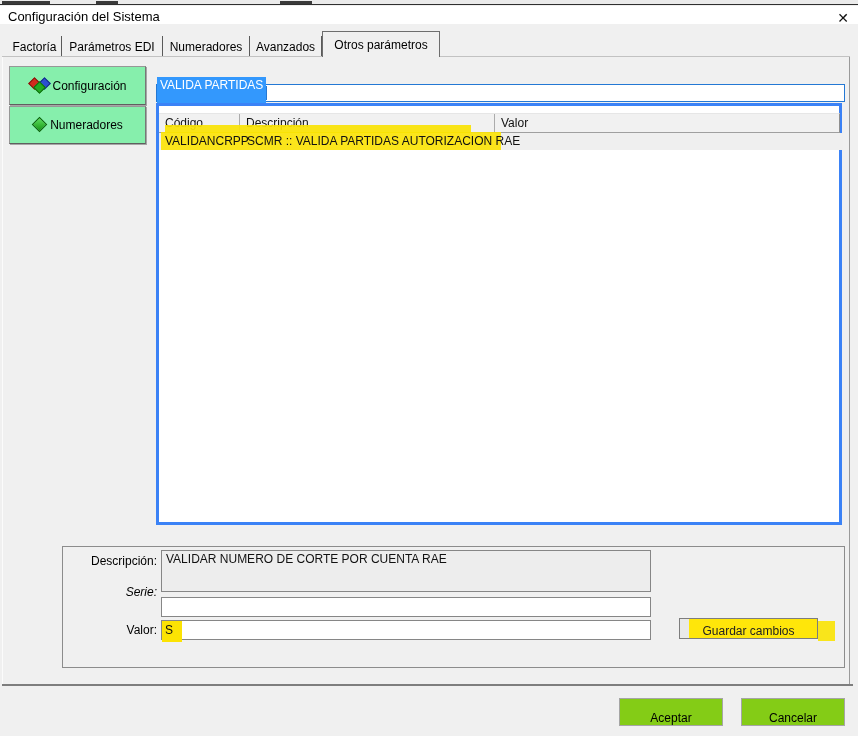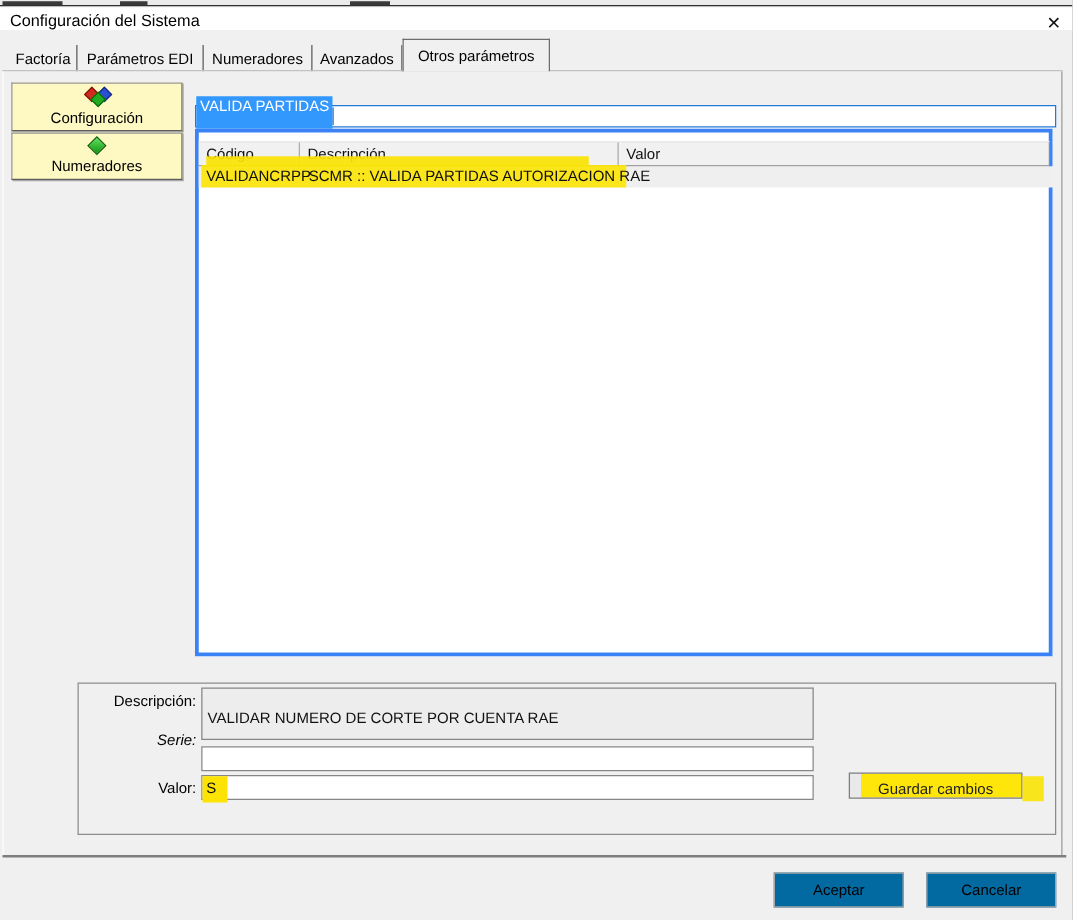--- a/index.html
+++ b/index.html
@@ -22,23 +22,23 @@
   .tab { position:absolute; top:36px; height:21px; display:flex; align-items:center;
     justify-content:center; border-right:1px solid #5a5a5a; color:#000; cursor:default; }
   .tab-line { position:absolute; left:2px; top:56px; width:848px; height:1px; background:#c2c2c2; z-index:1; }
   .tab.active { top:31px; height:26px; background:#f0f0f0;
     border:1px solid #6e6e6e; border-bottom:none; z-index:2; }
   
   .panel-right-edge { position:absolute; left:849px; top:57px; width:1px; height:628px; background:#9a9a9a; }
   .panel-left-edge  { position:absolute; left:2px;  top:57px; width:1px; height:628px; background:#fbfbfb; }
   .panel-bottom-sep { position:absolute; left:2px; top:684px; width:851px; height:2px; background:#7e7e7e; }
   
-  .side-btn { position:absolute; left:9px; width:137px; background:#fef9c3;
+  .side-btn { position:absolute; left:9px; width:137px; background:#86efac;
     border:1px solid #979797; border-right-color:#777; border-bottom-color:#5f5f5f;
-    box-shadow:1px 1px 0 #a6a6a6; display:flex; flex-direction:column;
+    box-shadow:1px 1px 0 #a6a6a6; display:flex; 
     align-items:center; justify-content:center; gap:2px; cursor:default; }
   .diamond { position:absolute; width:9px; height:9px; transform:rotate(45deg); }
   .icon-cluster { position:relative; width:22px; height:15px; }
   .icon-single { position:relative; width:16px; height:14px; }
   .lbl { font-size:12px; color:#000; }
   
   .search-box { position:absolute; left:156px; top:84px; width:689px; height:18px;
     background:#fff; border:1px solid #2478d4; display:flex; align-items:center; }
   .search-sel { background:#3398fd; color:#fff; padding:0 3px; height:32px; line-height:16px; }
   .caret { width:1px; height:14px; background:#2478d4; }
@@ -56,35 +56,35 @@
   .row-swipe { position:absolute; left:2px; top:26px; width:340px; height:18px;
     background:rgba(252,227,3,0.9); z-index:1; pointer-events:none; }
   .row-text { position:absolute; left:0; top:28px; width:684px; height:16px;
     display:flex; z-index:2; white-space:nowrap;justify-content:space-between; }
   .rc { padding-left:6px; overflow:visible; }
   
   .groupbox { position:absolute; left:62px; top:546px; width:783px; height:122px;
     border:1px solid #8c8c8c; }
   .g-label { position:absolute; text-align:right; color:#000; }
   .desc-field { position:absolute; left:98px; top:3px; width:490px; height:42px;
-    background:#ededed; border:1px solid #868686; padding:16px 4px; line-height:15px; overflow:hidden; }
+    background:#ededed; border:1px solid #868686; padding:1px 4px; line-height:15px; overflow:hidden; }
   .txt-input { position:absolute; left:98px; width:490px; height:20px;
     background:#fff; border:1px solid #868686; line-height:18px; padding:0 3px; overflow:visible; }
   .val-mark { position:absolute; left:0px; top:0px; width:20px; height:21px;
     background:#fce303; z-index:0; }
   .val-text { position:relative; z-index:1; }
   .save-btn { position:absolute; left:616px; top:71px; width:139px; height:21px;
     border:1px solid #7d7d7d;
     background:linear-gradient(to right, #e9e9e9 0px, #e9e9e9 9px, #ffe60a 9px);
     display:flex; align-items:flex-end; justify-content:center; color:#222; cursor:default; }
   .save-tail { position:absolute; left:755px; top:74px; width:17px; height:20px;
     background:rgba(250,227,3,0.9); }
   
   .footer-btn { position:absolute; top:698px; width:104px; height:28px;
-    background:#0369a1; border:1px solid #a5a5a5; display:flex; align-items:center;
+    background:#84cc16; border:1px solid #a5a5a5; display:flex; align-items:flex-end;
     justify-content:center; font-size:12px; color:#000; cursor:default; }
 </style>
 </head>
 <body>
 
 <div class="screen">
 
   <div class="top-sliver">
     <div class="frag" style="left:2px;width:48px;"></div>
     <div class="frag" style="left:96px;width:22px;"></div>

